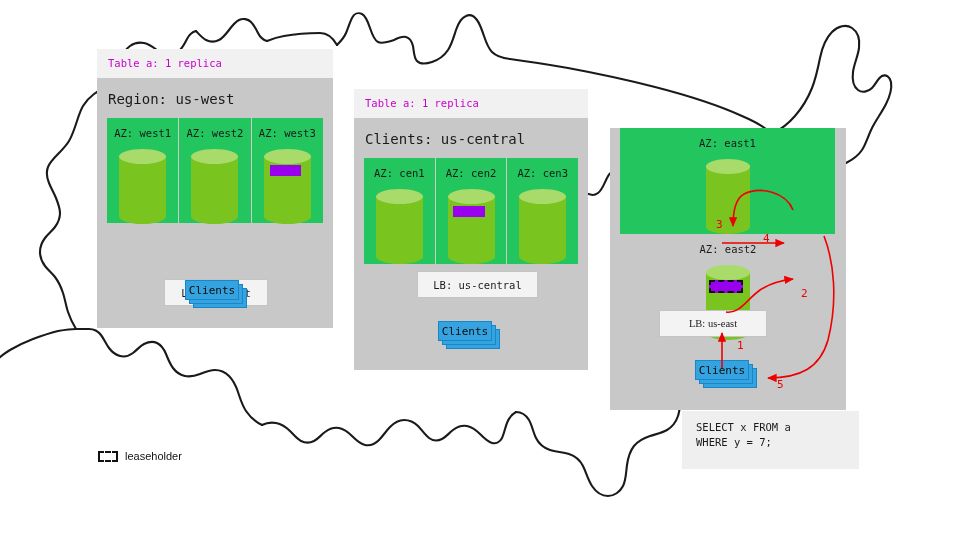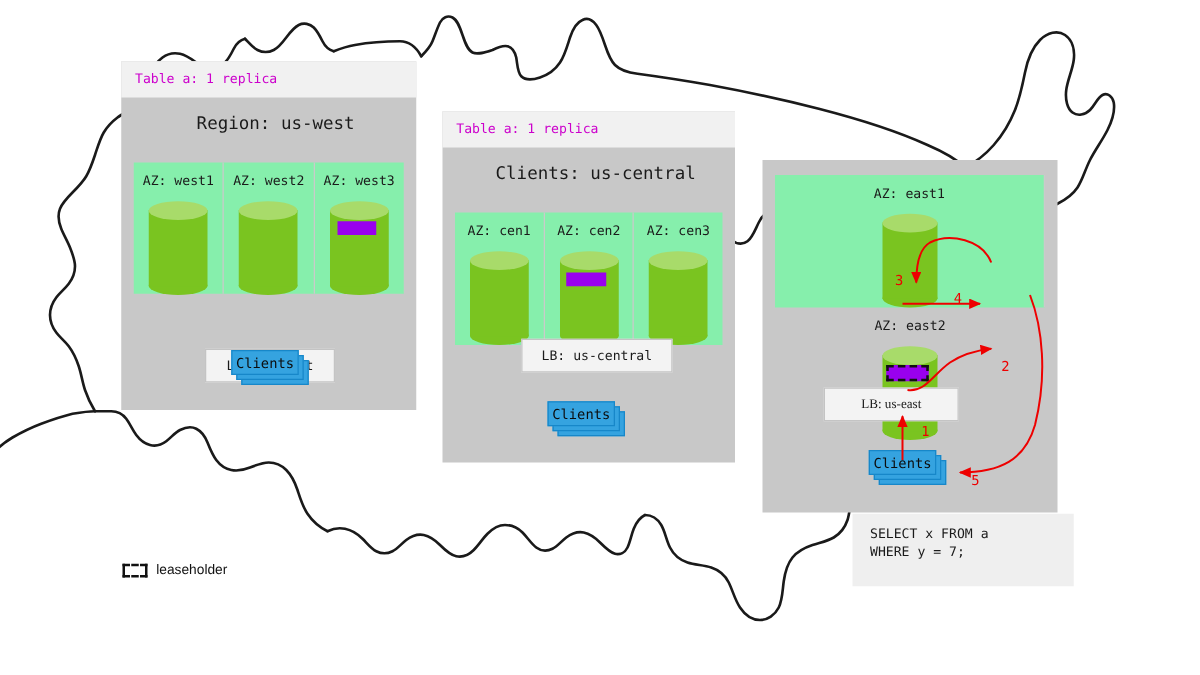--- a/index.html
+++ b/index.html
@@ -37,26 +37,25 @@
     line-height: 1;
     padding: 9px 0 9px 11px;
     letter-spacing: 0px;
     white-space: nowrap;
   }
   .region-title {
     color: #1a1a1a;
     font-size: 14px;
     padding: 13px 0 11px 11px;
     white-space: nowrap;
-    text-align: center;
   }
   .az-row {
     position: relative;
-    margin: 12px 10px;
-    background: #86efac;
+    margin: 0 10px;
+    background: #22c55e;
     display: flex;
   }
   .az-col {
     flex: 1 1 0;
     position: relative;
     text-align: center;
     border-right: 1px solid #cacaca;
     padding-top: 9px;
     box-sizing: border-box;
   }

